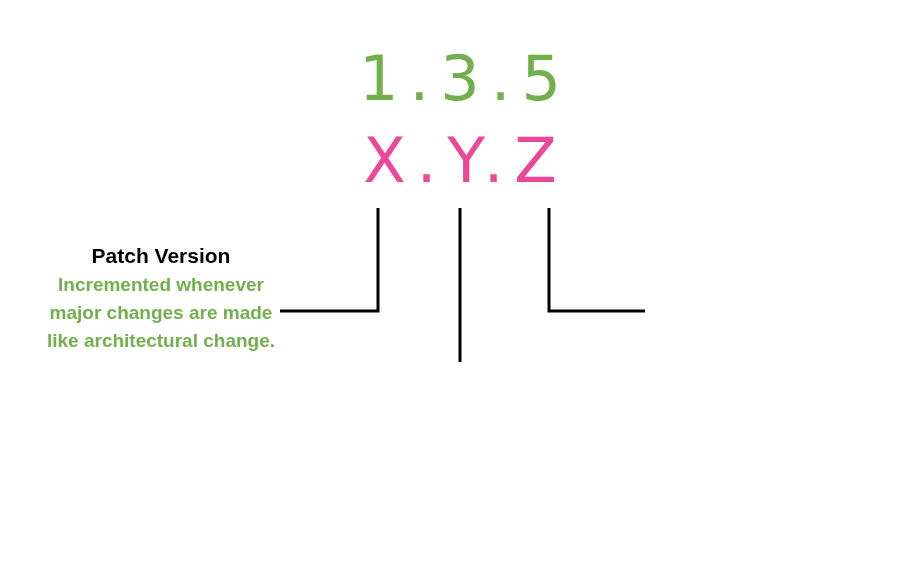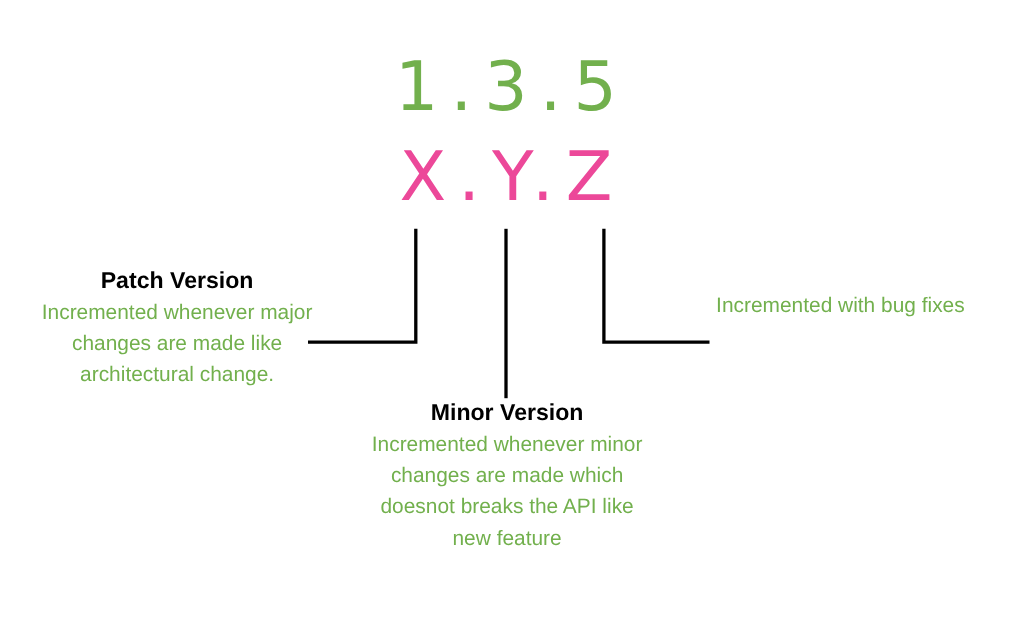--- a/index.html
+++ b/index.html
@@ -61,21 +61,21 @@
     font-size: 21px;
     font-weight: bold;
     color: #000000;
     line-height: 1.25;
     margin: 0;
     white-space: nowrap;
   }
   .annotation-desc {
     font-family: "Liberation Sans", sans-serif;
     font-size: 19px;
-    font-weight: 400;
+    font-weight: 700;
     color: #72b04d;
     line-height: 1.48;
     margin: 2px 0 0 0;
   }
 
   #annotation-major {
     left: 36px;
     top: 243px;
     width: 250px;
   }
@@ -106,22 +106,17 @@
     <path d="M 460 208 L 460 362" fill="none" stroke="#000000" stroke-width="3" stroke-linecap="butt" stroke-linejoin="miter"></path>
 
     <path d="M 549 208 L 549 311 L 645 311" fill="none" stroke="#000000" stroke-width="3" stroke-linecap="butt" stroke-linejoin="miter"></path>
   </svg>
 
   <div class="annotation" id="annotation-major">
     <p class="annotation-title">Patch Version</p>
     <p class="annotation-desc">Incremented whenever major changes are made like architectural change.</p>
   </div>
 
-  <div class="annotation" id="annotation-minor">
-    <p class="annotation-title">Minor Version</p>
-    <p class="annotation-desc">Incremented whenever minor changes are made which doesnot breaks the API like new feature</p>
-  </div>
 
   <div class="annotation" id="annotation-patch">
-    <p class="annotation-desc">Incremented with bug fixes</p>
   </div>
 
 </div>
 
 </body></html>

